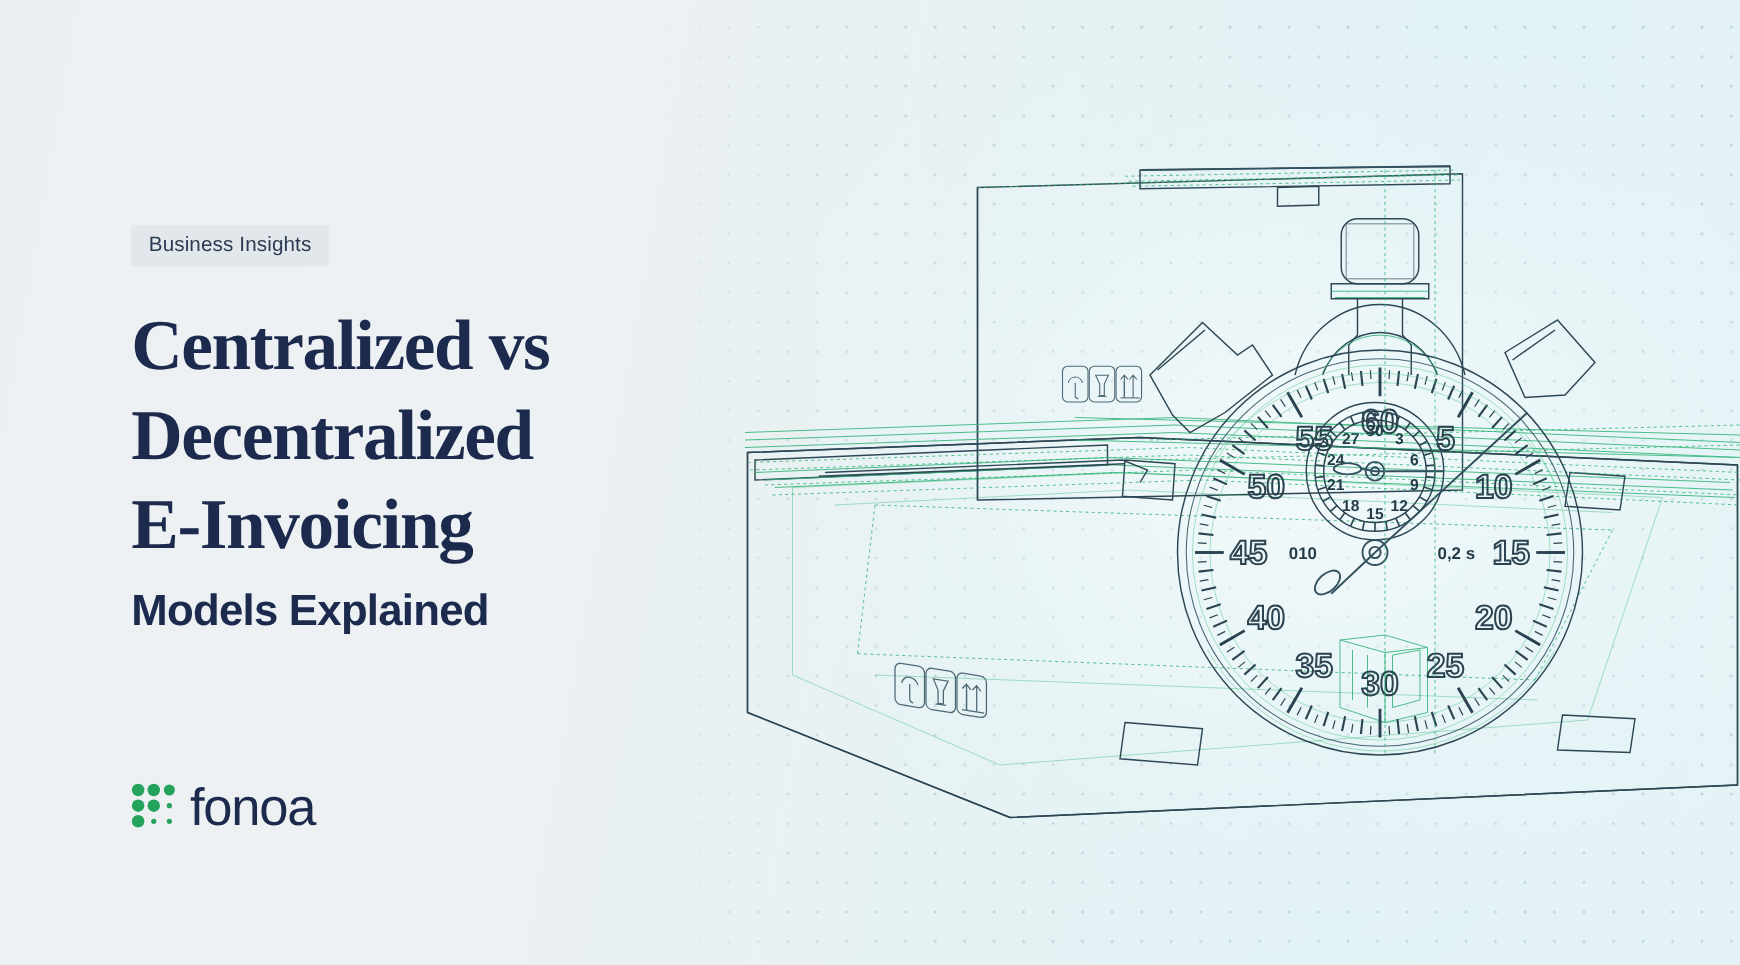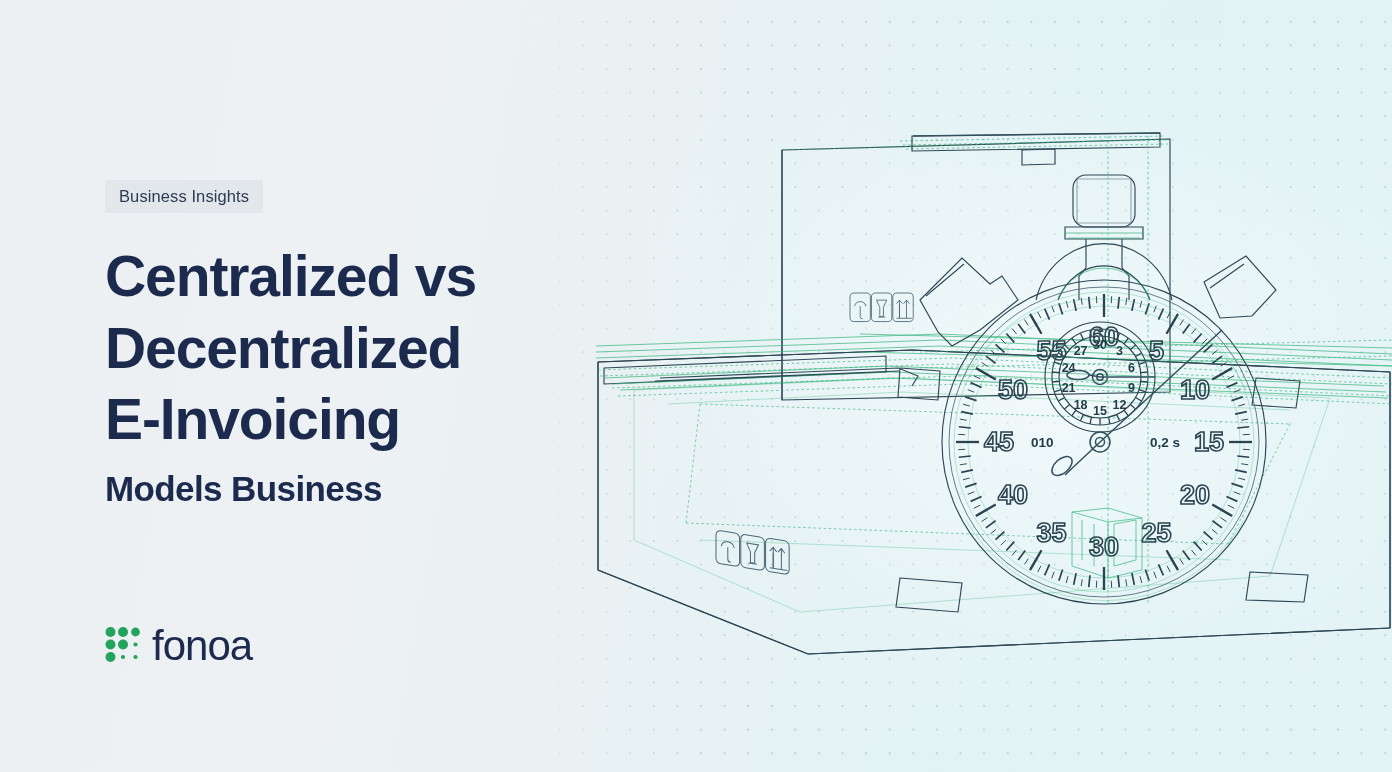--- a/index.html
+++ b/index.html
@@ -64,20 +64,21 @@
   }
 
   h1.headline {
     margin-top:28px;
     color:#1b2a4d;
     font-size:57px;
     line-height:1.255;
     font-weight:bold;
     letter-spacing:-1.1px;
     white-space:pre-line;
+    font-family:Liberation Serif, serif;
   }
 
   h2.subhead {
     margin-top:12px;
     color:#1b2a4d;
     font-size:35px;
     line-height:1.2;
     font-weight:bold;
     letter-spacing:-.6px;
   }
@@ -485,21 +486,21 @@
       <path d="M920 352 L1392 340"></path>
       <path d="M920 368 L1392 356"></path>
     </g>
   </svg>
 
   <div id="content">
     <div class="badge">Business Insights</div>
     <h1 class="headline">Centralized vs
 Decentralized
 E-Invoicing</h1>
-    <h2 class="subhead">Models Business</h2>
+    <h2 class="subhead">Models Explained</h2>
   </div>
 
   <div id="logo">
     <svg id="logo-mark" viewBox="0 0 36 44">
       <g fill="#23a35c">
         <circle cx="5.5" cy="6" r="5"></circle>
         <circle cx="18" cy="6" r="5"></circle>
         <circle cx="30.5" cy="6" r="4.4"></circle>
         <circle cx="5.5" cy="18.5" r="5"></circle>
         <circle cx="18" cy="18.5" r="5"></circle>

